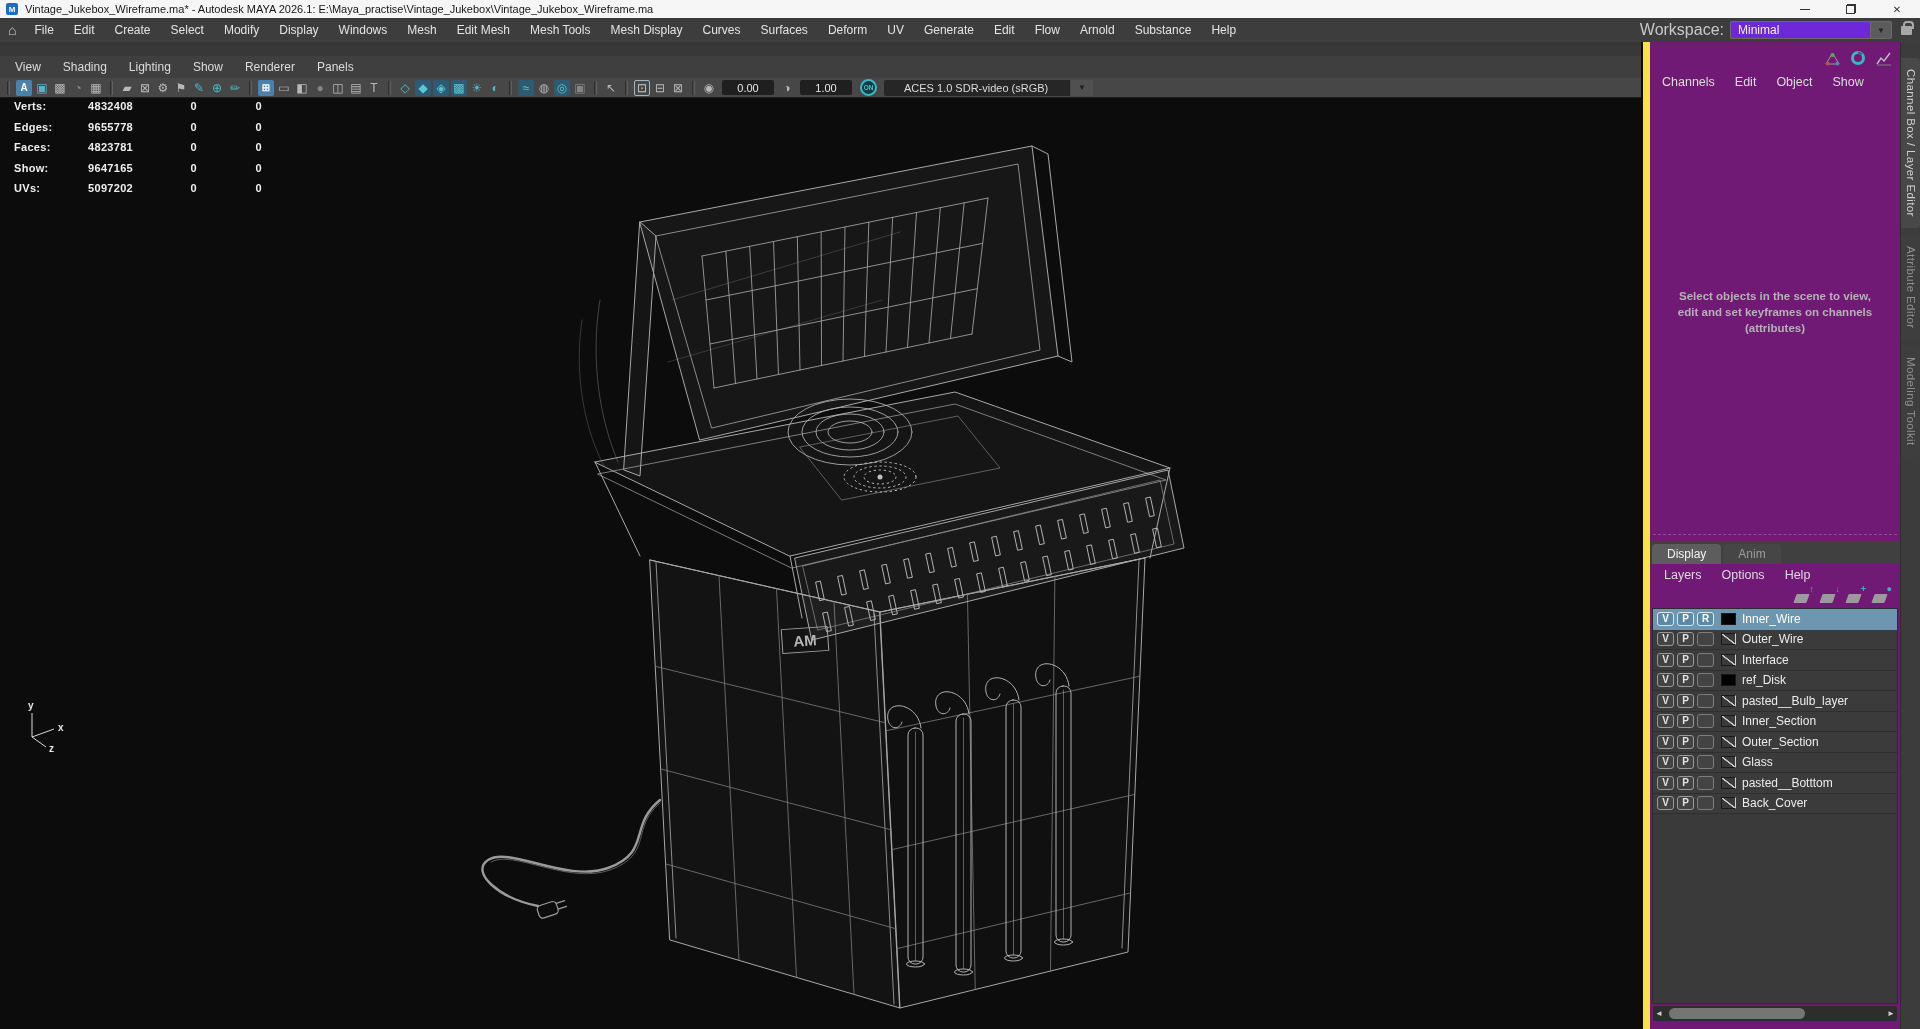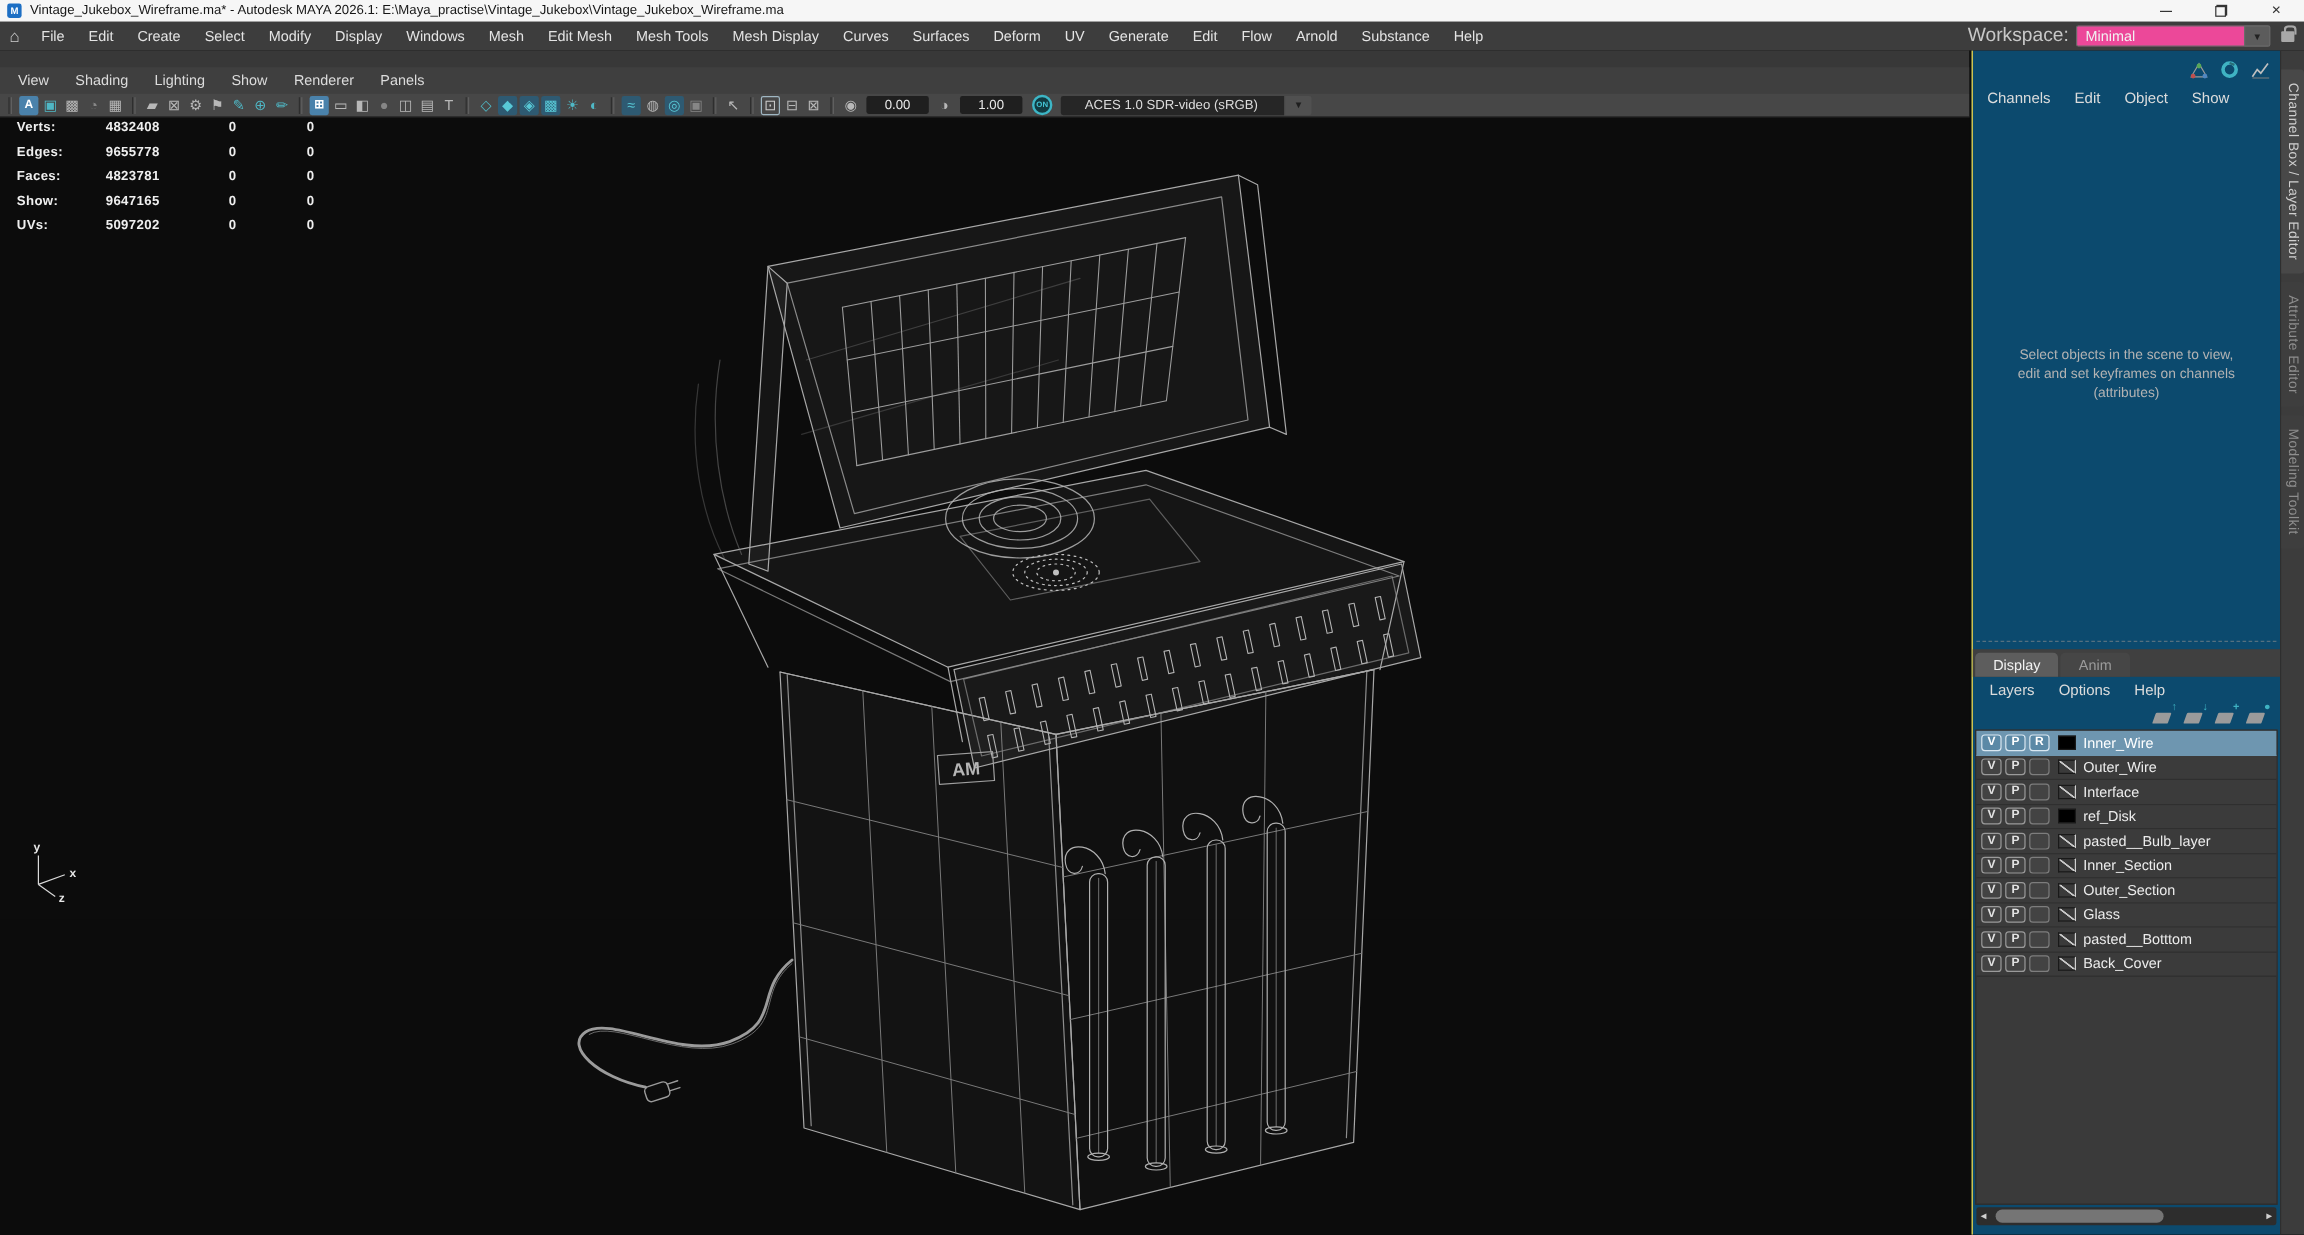--- a/index.html
+++ b/index.html
@@ -15,21 +15,21 @@
   .restore-box{position:relative;width:10px;height:10px}
   .restore-box:before{content:"";position:absolute;right:0;top:0;width:7px;height:7px;border:1px solid #333}
   .restore-box:after{content:"";position:absolute;left:0;bottom:0;width:7px;height:7px;border:1px solid #333;background:#f6f6f6}
 
   
   .menubar{position:absolute;left:0;top:18px;width:1920px;height:24px;background:#3d3d3d;display:flex;align-items:center;z-index:25}
   .home-icon{color:#cfcfcf;font-size:14px;margin:0 8px 0 8px}
   .mitem{padding:0 10px;font-size:12px;color:#e4e4e4;height:100%;display:flex;align-items:center}
   .workspace{position:absolute;right:8px;top:2px;display:flex;align-items:center;height:20px}
   .ws-label{font-size:16px;color:#c8c8c8;margin-right:6px}
-  .ws-field{width:140px;height:18px;background:#ec4899;border:1px solid #6a6a6a;border-right:none;border-radius:2px 0 0 2px;display:flex;align-items:center;padding-left:7px;font-size:12px;color:#f2f2f2}
+  .ws-field{width:140px;height:18px;background:#6d28d9;border:1px solid #6a6a6a;border-right:none;border-radius:2px 0 0 2px;display:flex;align-items:center;padding-left:7px;font-size:12px;color:#f2f2f2}
   .ws-arrow{width:22px;height:18px;background:#5c5c5c;border:1px solid #6a6a6a;border-radius:0 2px 2px 0;display:flex;align-items:center;justify-content:center;font-size:8px;color:#222}
   .lock{width:11px;height:9px;background:#a8a8a8;border-radius:1px;position:relative;margin-left:9px}
   .lock:before{content:"";position:absolute;left:1.5px;top:-5px;width:7px;height:6px;border:2px solid #a8a8a8;border-bottom:none;border-radius:4px 4px 0 0}
 
   
   .vp-chrome{position:absolute;left:0;top:42px;width:1641px;height:56px;background:#383838}
   .pm-row{position:absolute;left:0;top:14px;width:100%;height:22px;background:#3f3f3f;display:flex;align-items:center;padding-left:4px}
   .pmitem{padding:0 11px;font-size:12px;color:#dcdcdc}
   .tb-row{position:absolute;left:0;top:36px;width:100%;height:20px;background:#474747;display:flex;align-items:center;padding-left:2px;border-bottom:1px solid #1c1c1c}
   .tb-handle{width:3px;height:14px;border-left:1px solid #2e2e2e;border-right:1px solid #5f5f5f;margin:0 5px}
@@ -44,26 +44,26 @@
   .cs-arrow{width:22px;height:16px;background:#505050;display:flex;align-items:center;justify-content:center;font-size:8px;color:#1e1e1e;margin-left:1px;border-radius:0 2px 2px 0}
 
   
   .viewport{position:absolute;left:0;top:98px;width:1641px;height:668px;background:#0c0c0c}
   .hud{position:absolute;left:14px;top:-2px;display:grid;grid-template-columns:56px 63px 64px 65px;grid-auto-rows:20.5px;align-items:center;font-size:11px;font-weight:bold;color:#efefef;letter-spacing:.3px}
   .hud .num{text-align:right}
   .axis{position:absolute;left:16px;bottom:12px}
   #jukebox{position:absolute;left:0;top:0}
 
   
-  .rightpanel{position:absolute;left:1643px;top:42px;width:257px;height:987px;background:#0c4a6e;border-left:1px solid #fde047}
+  .rightpanel{position:absolute;left:1643px;top:42px;width:257px;height:987px;background:#701a75;border-left:7px solid #fde047}
   .cb-icons{position:absolute;top:6px;right:8px;height:20px;display:flex;align-items:center;gap:9px}
   .cb-menus{position:absolute;top:28px;left:2px;height:24px;display:flex;align-items:center}
   .cbitem{padding:0 10px;font-size:12.5px;color:#dcdcdc}
   .cb-empty{position:absolute;top:60px;left:0;width:100%;height:420px;display:flex;align-items:center;justify-content:center}
-  .cb-msg{width:200px;text-align:center;font-size:11.5px;font-weight:normal;color:#b3b3b3;line-height:16px}
+  .cb-msg{width:200px;text-align:center;font-size:11.5px;font-weight:bold;color:#b3b3b3;line-height:16px}
   .dash-div{position:absolute;top:492px;left:3px;right:3px;border-top:1px dashed #8f8f8f;opacity:.55}
   .le-tabs{position:absolute;top:499px;left:0;width:100%;height:23px;background:#404040;display:flex;align-items:flex-end;padding-left:2px;gap:2px}
   .tab{height:20px;padding:0 15px;font-size:12px;display:flex;align-items:center;border-radius:4px 4px 0 0}
   .tab.active{background:#5d5d5d;color:#f2f2f2}
   .tab.inactive{background:#464646;color:#9b9b9b}
   .le-menus{position:absolute;top:522px;left:4px;height:22px;display:flex;align-items:center}
   .le-actions{position:absolute;top:544px;right:10px;height:21px;display:flex;align-items:center;gap:9px}
   .laicon{position:relative;width:17px;height:13px}
   .laicon .base{position:absolute;left:0;bottom:0;width:13px;height:9px;background:#9b9b9b;border-radius:1px;transform:skewX(-20deg)}
   .laicon .ovl{position:absolute;right:-2px;top:-5px;font-size:9px;font-weight:bold;color:#3fb3c3;line-height:1}

